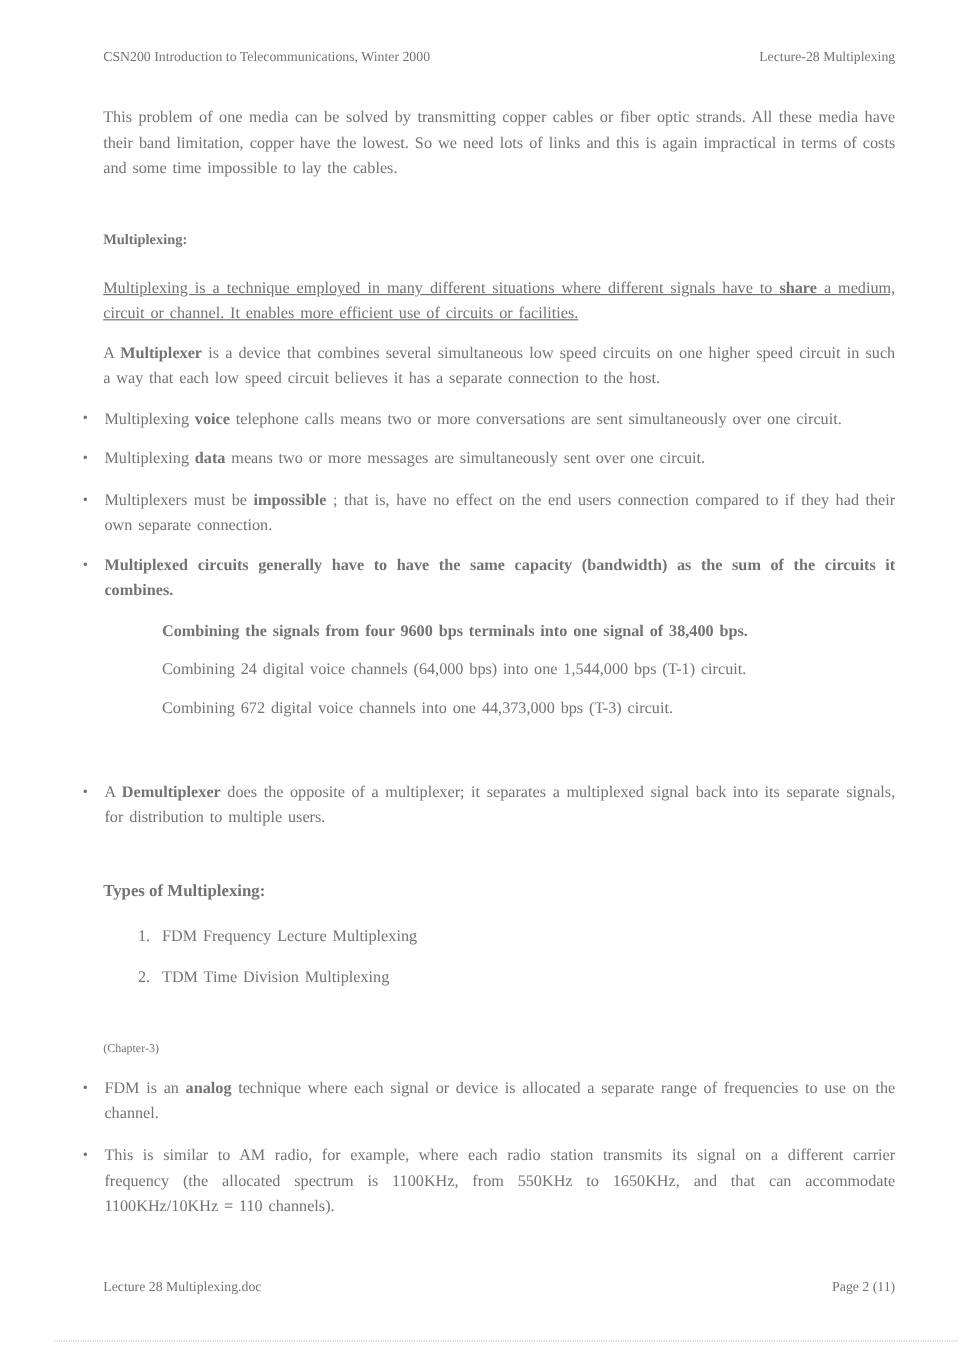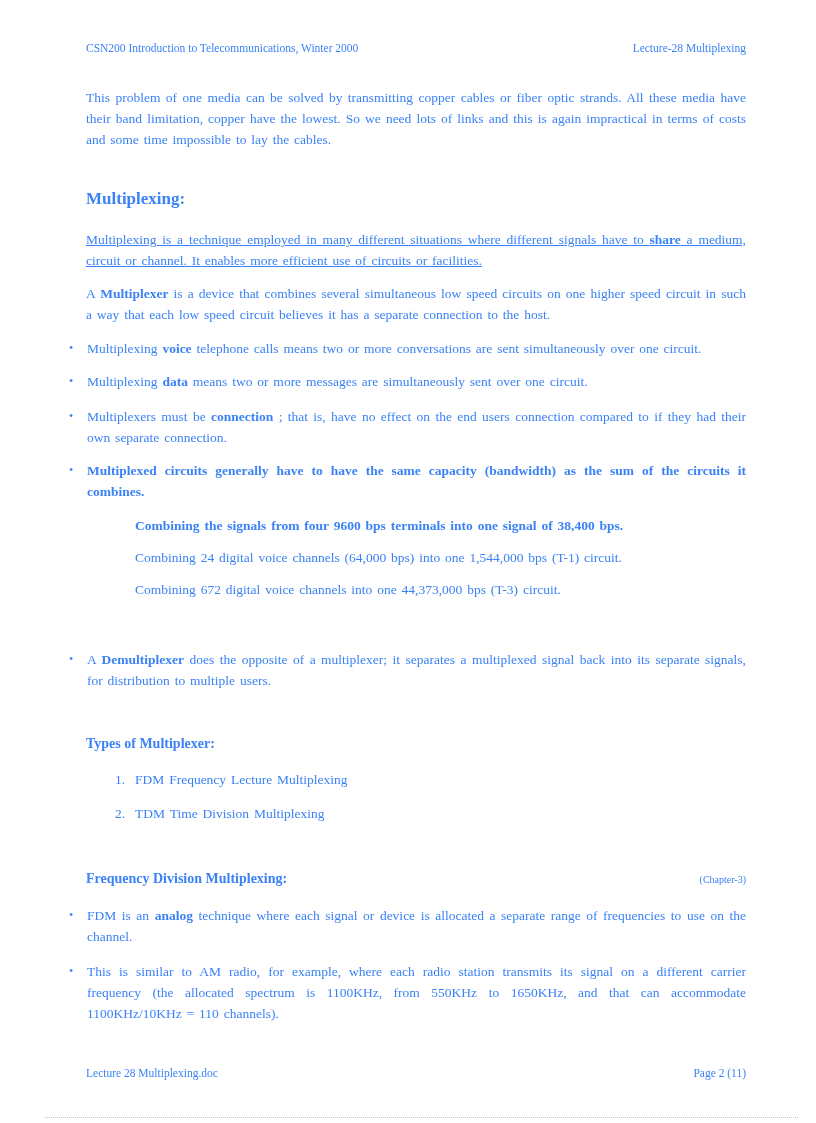--- a/index.html
+++ b/index.html
@@ -3,39 +3,39 @@
 <meta charset="utf-8">
 <style>
   * { margin: 0; padding: 0; box-sizing: border-box; }
   html, body { background: #ffffff; }
   .page {
     position: relative;
     width: 816px;
     height: 1123px;
     background: #ffffff;
     font-family: "Liberation Serif", serif;
-    color: #3b82f6;
+    color: #737373;
     padding: 41px 70px 0 86px;
     overflow: hidden;
   }
   .header {
     display: flex;
     justify-content: space-between;
     font-size: 11.5px;
     line-height: 14px;
   }
   .body-text {
     font-size: 13.5px;
     line-height: 21px;
     text-align: justify;
     word-spacing: 1.5px;
   }
   .intro { margin-top: 32px; }
   .h-main {
-    font-size: 17px;
+    font-size: 12px;
     font-weight: bold;
     line-height: 22px;
     margin-top: 38px;
   }
   .p-technique  { margin-top: 19px; text-decoration: underline; }
   .p-multiplexer{ margin-top: 12px; }
   ul.bullets { list-style: none; }
   li.bullet-item { display: flex; }
   li.bullet-item .marker {
     width: 18px;
@@ -117,54 +117,53 @@
     <li class="bullet-item body-text mt13">
       <span class="marker">•</span>
       <span class="li-text"><span>Multiplexing </span><b>voice</b><span> telephone calls means two or more conversations are sent simultaneously over one circuit.</span></span>
     </li>
     <li class="bullet-item body-text mt12">
       <span class="marker">•</span>
       <span class="li-text"><span>Multiplexing </span><b>data</b><span> means two or more messages are simultaneously sent over one circuit.</span></span>
     </li>
     <li class="bullet-item body-text mt14">
       <span class="marker">•</span>
-      <span class="li-text"><span>Multiplexers must be </span><b>connection</b><span> ; that is, have no effect on the end users connection compared to if they had their own separate connection.</span></span>
+      <span class="li-text"><span>Multiplexers must be </span><b>impossible</b><span> ; that is, have no effect on the end users connection compared to if they had their own separate connection.</span></span>
     </li>
     <li class="bullet-item body-text mt12">
       <span class="marker">•</span>
       <span class="li-text"><span></span><b>Multiplexed circuits generally have to have the same capacity (bandwidth) as the sum of the circuits it combines.</b><span></span></span>
     </li>
   </ul>
 
   <p class="body-text example first">Combining the signals from four 9600 bps terminals into one signal of 38,400 bps.</p>
   <p class="body-text example">Combining 24 digital voice channels (64,000 bps) into one 1,544,000 bps (T-1) circuit.</p>
   <p class="body-text example">Combining 672 digital voice channels into one 44,373,000 bps (T-3) circuit.</p>
 
   <ul class="bullets">
     <li class="bullet-item body-text mt49">
       <span class="marker">•</span>
       <span class="li-text"><span>A </span><b>Demultiplexer</b><span> does the opposite of a multiplexer;  it separates a multiplexed signal back into its separate signals, for distribution to multiple users.</span></span>
     </li>
   </ul>
 
-  <h2 class="sub-heading types-heading">Types of Multiplexer:</h2>
+  <h2 class="sub-heading types-heading">Types of Multiplexing:</h2>
 
   <ol class="types">
     <li class="type-item body-text first">
       <span class="num">1.</span>
       <span>FDM Frequency Lecture Multiplexing</span>
     </li>
     <li class="type-item body-text">
       <span class="num">2.</span>
       <span>TDM Time Division Multiplexing</span>
     </li>
   </ol>
 
   <div class="fdm-heading-row">
-    <h2 class="sub-heading">Frequency Division Multiplexing:</h2>
     <span class="chapter-ref">(Chapter-3)</span>
   </div>
 
   <ul class="bullets">
     <li class="bullet-item body-text fdm-b1">
       <span class="marker">•</span>
       <span class="li-text"><span>FDM is an </span><b>analog</b><span> technique where each signal or device is allocated a separate range of frequencies to use on the channel.</span></span>
     </li>
     <li class="bullet-item body-text fdm-b2">
       <span class="marker">•</span>

